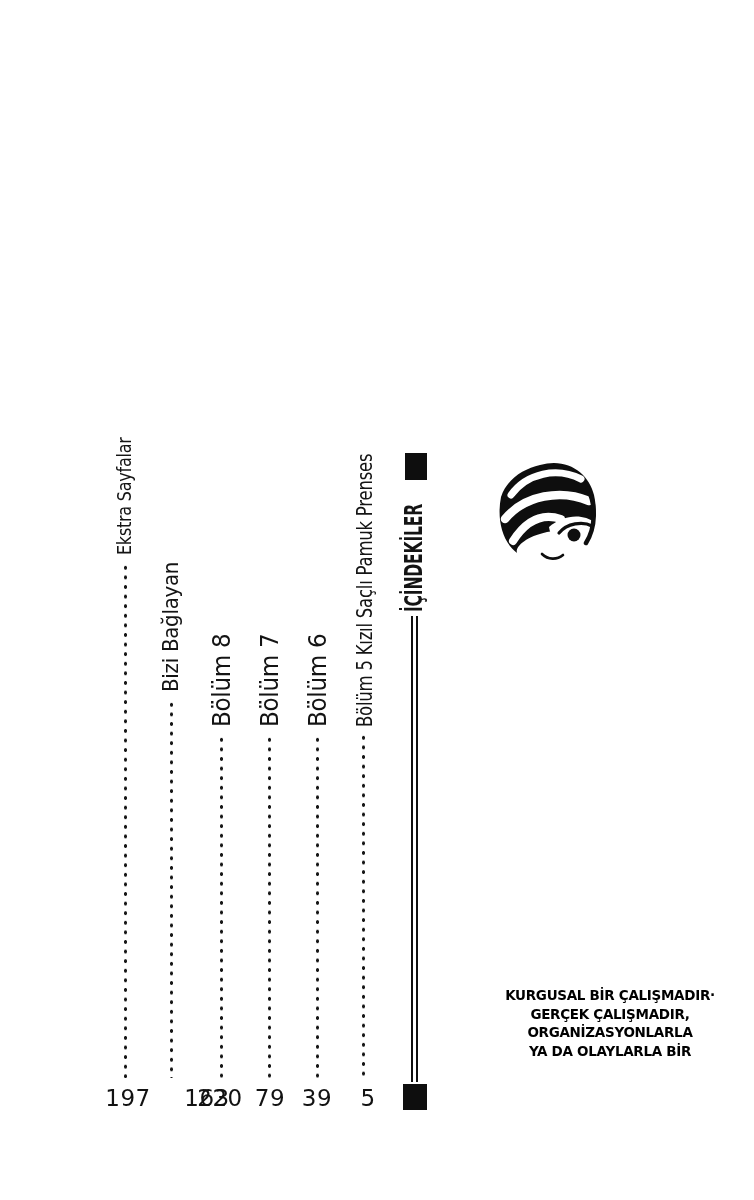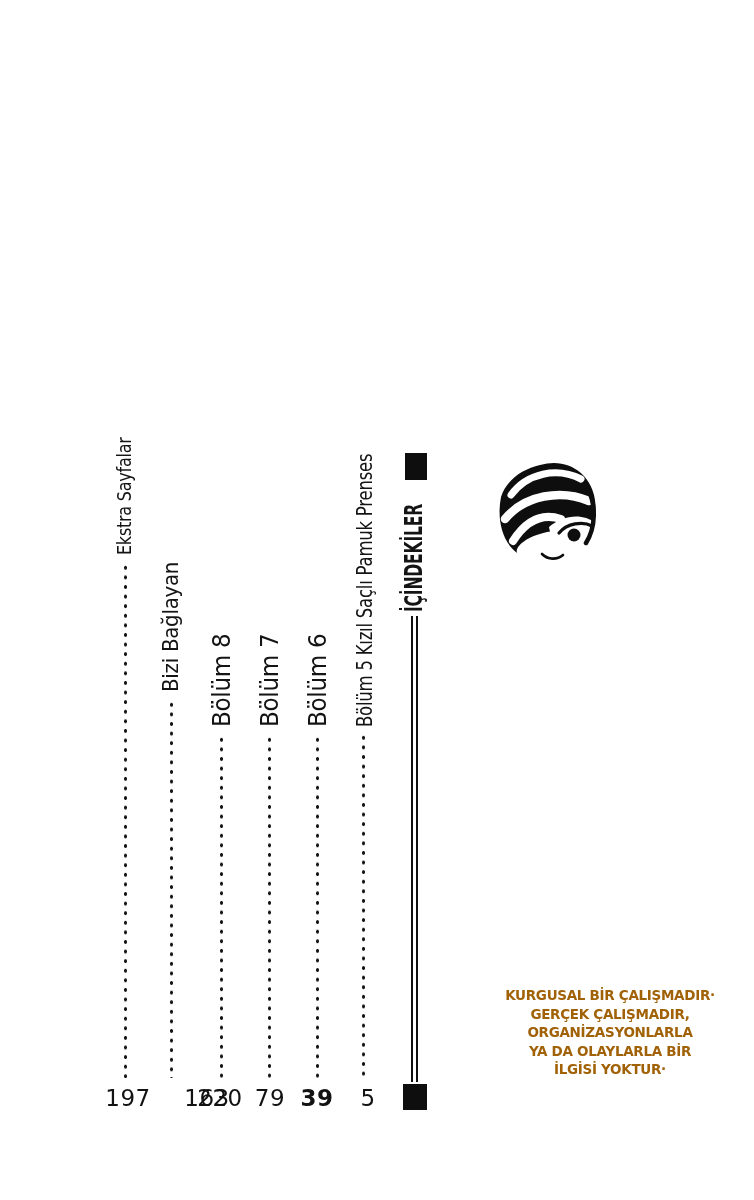--- a/index.html
+++ b/index.html
@@ -11,40 +11,40 @@
   .sq{position:absolute;background:#0e0e0e;}
   .dots{position:absolute;width:5px;
         background-image:radial-gradient(circle,#161616 1.6px,rgba(0,0,0,0) 1.9px);
         background-size:5px 9.6px;background-position:center top;background-repeat:repeat-y;}
   .pagenum{position:absolute;width:84px;text-align:center;font-size:23px;color:#121212;
            letter-spacing:0.5px;}
   .rule2{position:absolute;left:411px;top:616px;width:7px;height:466px;
          border-left:2px solid #101010;border-right:2px solid #101010;box-sizing:border-box;}
   #disclaimer{position:absolute;left:482px;top:986px;width:256px;text-align:center;
               font-size:13.5px;font-weight:bold;letter-spacing:-0.3px;line-height:18.6px;
-              color:#a16207;}
+              color:#000000;}
   #face{position:absolute;left:485px;top:435px;width:135px;height:160px;}
 </style>
 </head>
 <body>
 
 <div id="page">
 
   <div class="sq" style="left:405px;top:453px;width:22px;height:27px;"></div>
   <div class="vtext rot" style="left:400px;top:612px;font-size:24px;font-weight:bold;transform:rotate(-90deg) scaleX(0.65);">İÇİNDEKİLER</div>
   <div class="rule2"></div>
   <div class="sq" style="left:403px;top:1084px;width:24px;height:26px;"></div>
 
   <div class="vtext rot" style="left:352px;top:727px;font-size:22px;transform:rotate(-90deg) scaleX(0.75);">Bölüm 5 Kızıl Saçlı Pamuk Prenses</div>
   <div class="dots" style="left:361px;top:733px;height:345px;"></div>
   <div class="pagenum" style="left:326px;top:1085px;">5</div>
 
   <div class="vtext rot" style="left:304px;top:727px;font-size:24px;transform:rotate(-90deg) scaleX(0.96);">Bölüm 6</div>
   <div class="dots" style="left:315px;top:735px;height:343px;"></div>
-  <div class="pagenum" style="left:275px;top:1085px;font-weight:bold;">39</div>
+  <div class="pagenum" style="left:275px;top:1085px;">39</div>
 
   <div class="vtext rot" style="left:256px;top:727px;font-size:24px;transform:rotate(-90deg) scaleX(0.96);">Bölüm 7</div>
   <div class="dots" style="left:267px;top:735px;height:343px;"></div>
   <div class="pagenum" style="left:228px;top:1085px;">79</div>
 
   <div class="vtext rot" style="left:208px;top:727px;font-size:24px;transform:rotate(-90deg) scaleX(0.96);">Bölüm 8</div>
   <div class="dots" style="left:219px;top:735px;height:343px;"></div>
   <div class="pagenum" style="left:178px;top:1085px;">220</div>
 
   <div class="vtext rot" style="left:158px;top:692px;font-size:22px;transform:rotate(-90deg) scaleX(0.90);">Bizi Bağlayan</div>
@@ -67,16 +67,15 @@
     <path d="M74,98 C82,88 98,86 107,91" stroke="#0e0e0e" stroke-width="3.2" fill="none" stroke-linecap="round"></path>
     <circle cx="89" cy="100" r="6.5" fill="#0e0e0e"></circle>
     <path d="M57,119 C63,125 72,125 78,120" stroke="#0e0e0e" stroke-width="2.6" fill="none" stroke-linecap="round"></path>
   </svg>
 
   <div id="disclaimer">
     <div>KURGUSAL BİR ÇALIŞMADIR·</div>
     <div>GERÇEK ÇALIŞMADIR,</div>
     <div>ORGANİZASYONLARLA</div>
     <div>YA DA OLAYLARLA BİR</div>
-    <div>İLGİSİ YOKTUR·</div>
   </div>
 
 </div>
 
 </body></html>

